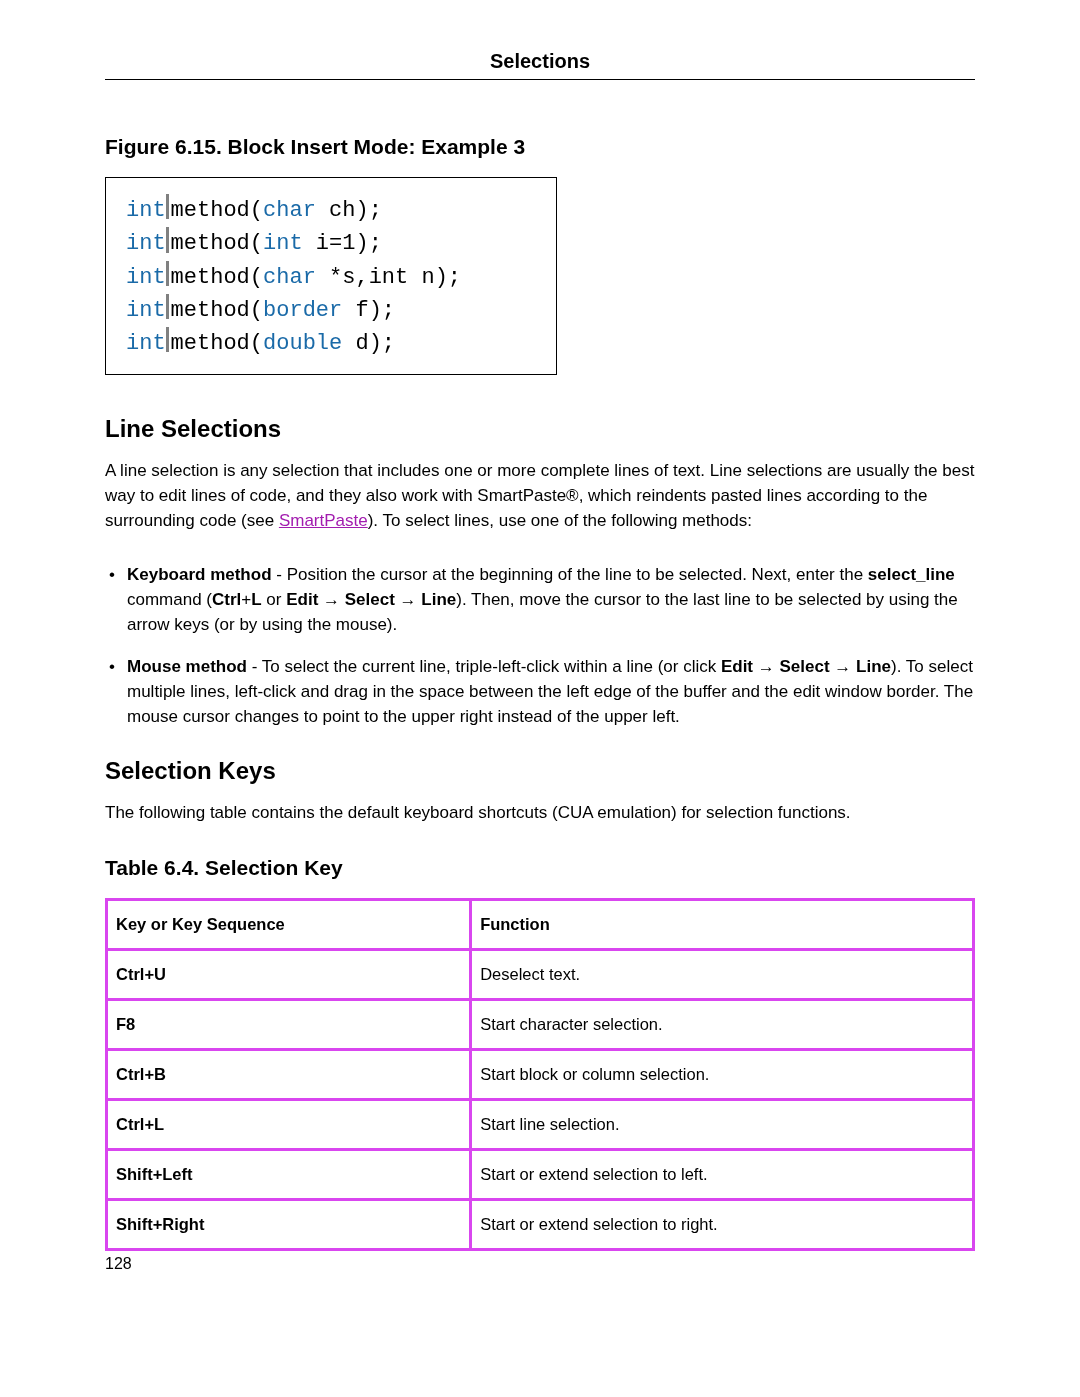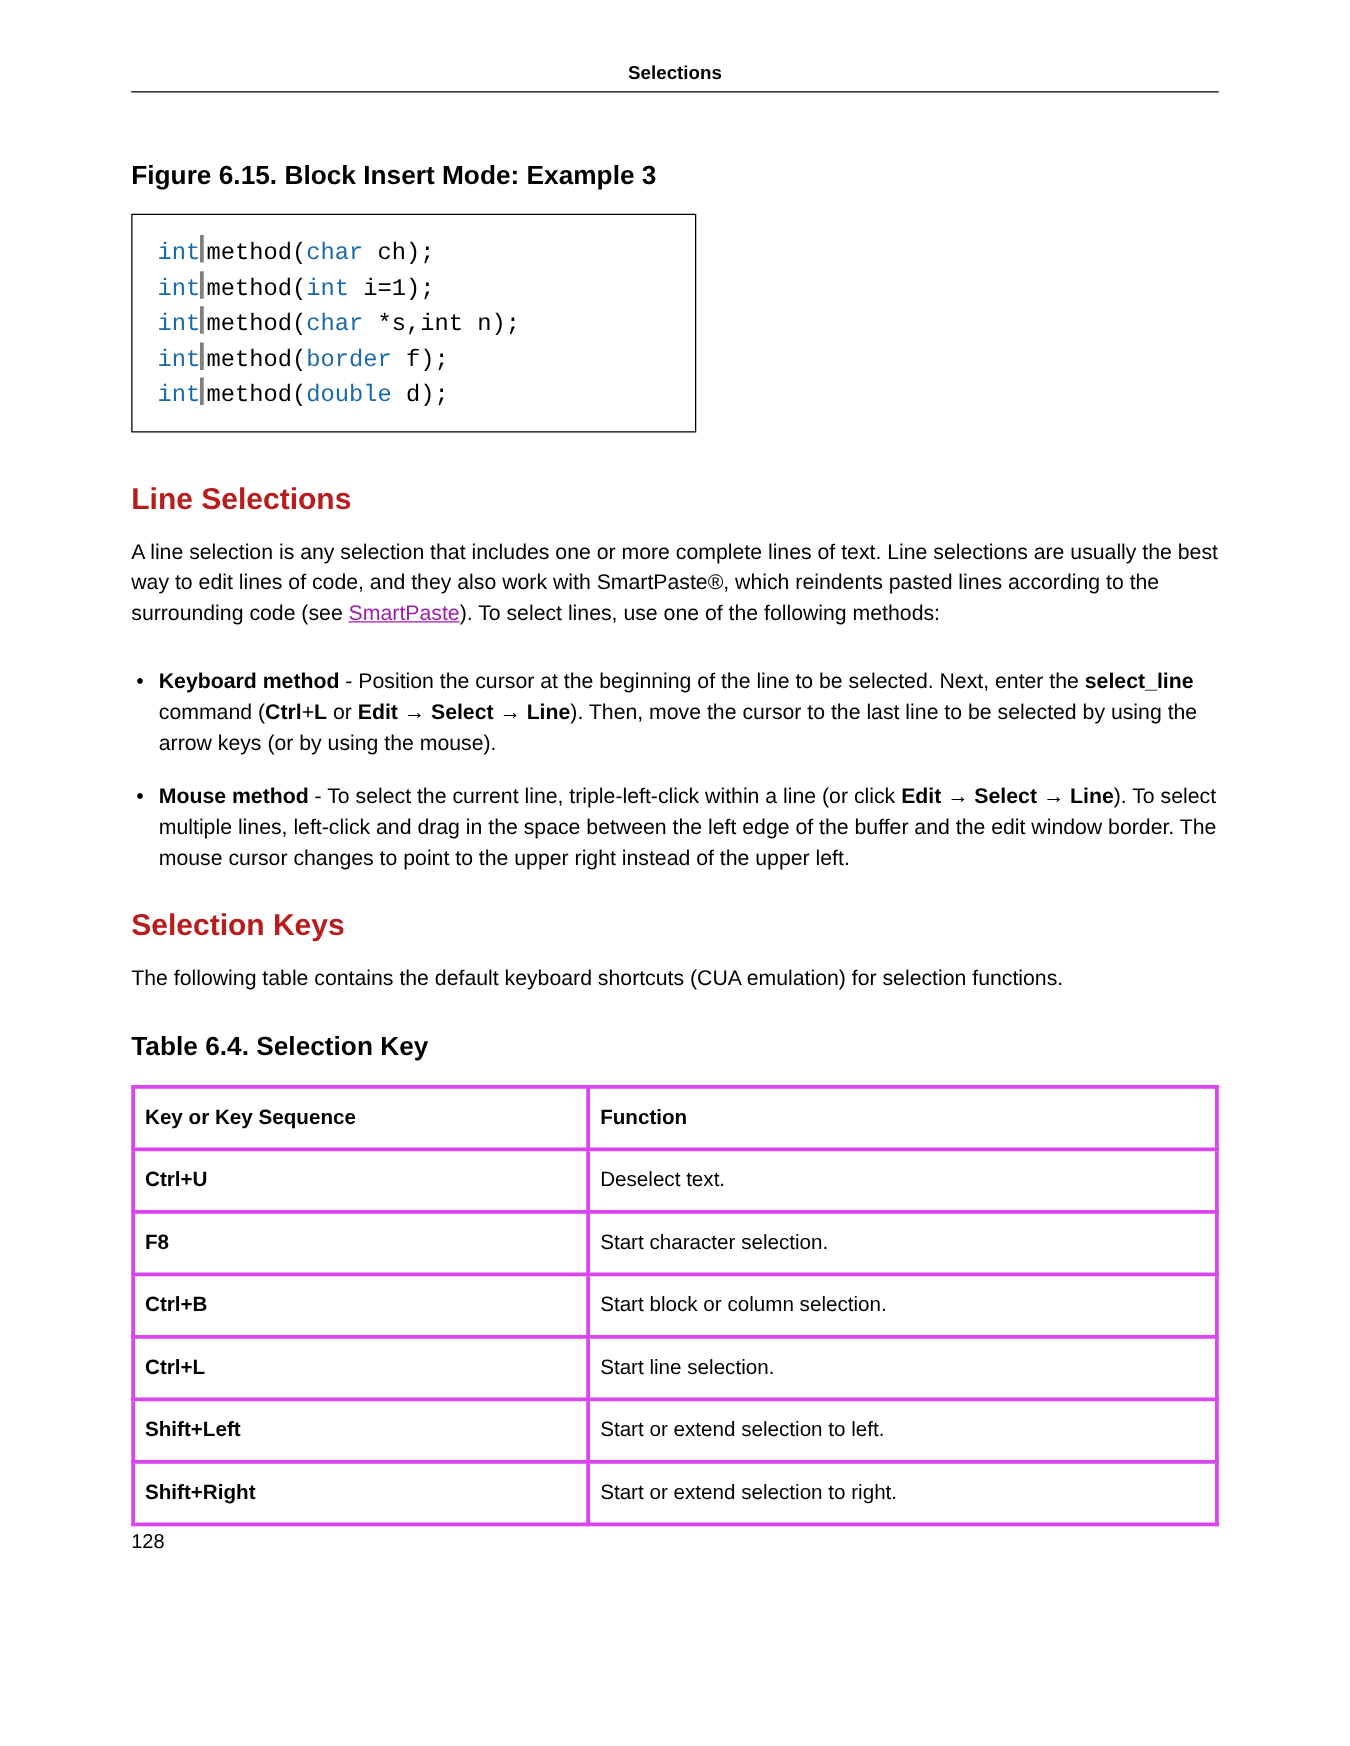--- a/index.html
+++ b/index.html
@@ -12,54 +12,54 @@
   }
   .page {
     width: 870px;
     margin: 0 auto;
     padding: 50px 0 40px 0;
     position: relative;
   }
   .running-head {
     text-align: center;
     font-weight: bold;
-    font-size: 15px;
+    font-size: 20px;
     padding-bottom: 6px;
     border-bottom: 1px solid #000;
     margin-bottom: 55px;
   }
   .para {
     line-height: 1.45;
     margin-bottom: 30px;
   }
   .fig-caption, .tbl-caption {
     font-weight: bold;
     font-size: 21px;
     margin-bottom: 18px;
   }
   .code-figure {
     border: 1px solid #000;
     width: 410px;
     padding: 16px 20px 14px 20px;
     margin-bottom: 40px;
     font-family: "Courier New", monospace;
-    font-size: 19px;
+    font-size: 22px;
     line-height: 1.5;
   }
   .code-figure .kw { color: #1a6aa8; }
   .code-figure .cursor {
     display:inline-block;
     width:3px;
     height:1.15em;
     background:#808080;
     vertical-align:-3px;
     margin: 0 2px 0 0;
   }
   h2.section {
-    color: #b91c1c;
+    color: #000000;
     font-size: 24px;
     font-weight: bold;
     margin: 0 0 16px 0;
   }
   ul.bullets {
     list-style: none;
     padding: 0;
     margin: 0 0 28px 0;
   }
   ul.bullets > li {

